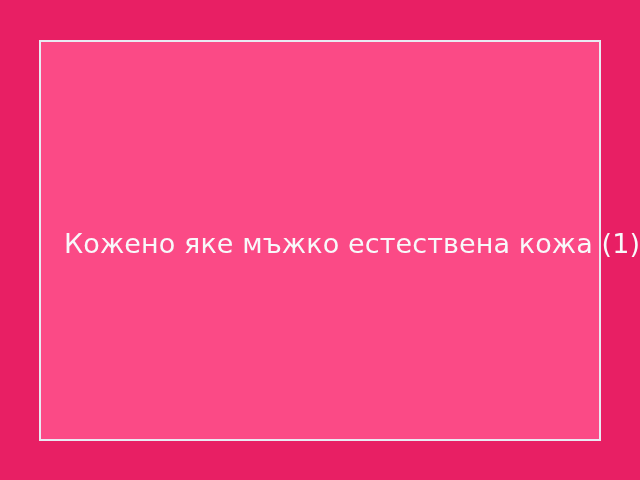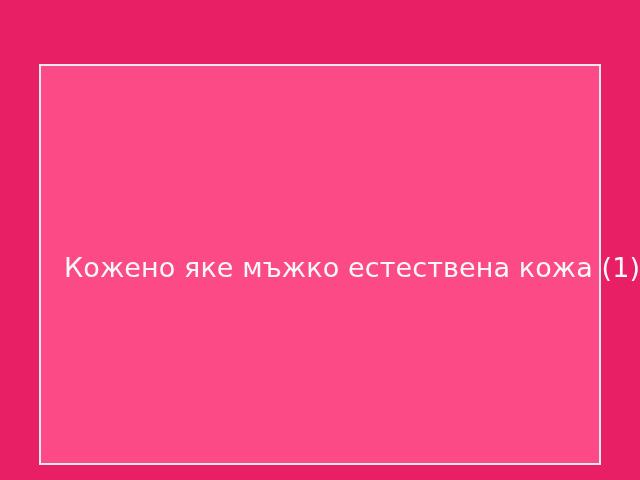--- a/index.html
+++ b/index.html
@@ -27,21 +27,20 @@
   
   .panel {
     position: absolute;
     box-sizing: border-box;
     left: 39px;
     top: 40px;
     width: 562px;
     height: 401px;
     background: #fb4a86;
     border: 2px solid #e9e9f2;
-    margin-top: 24px;
   }
 
   
   .caption-row {
     position: absolute;
     left: 0;
     right: 0;
     top: 186px;
     height: 32px;
     display: flex;

